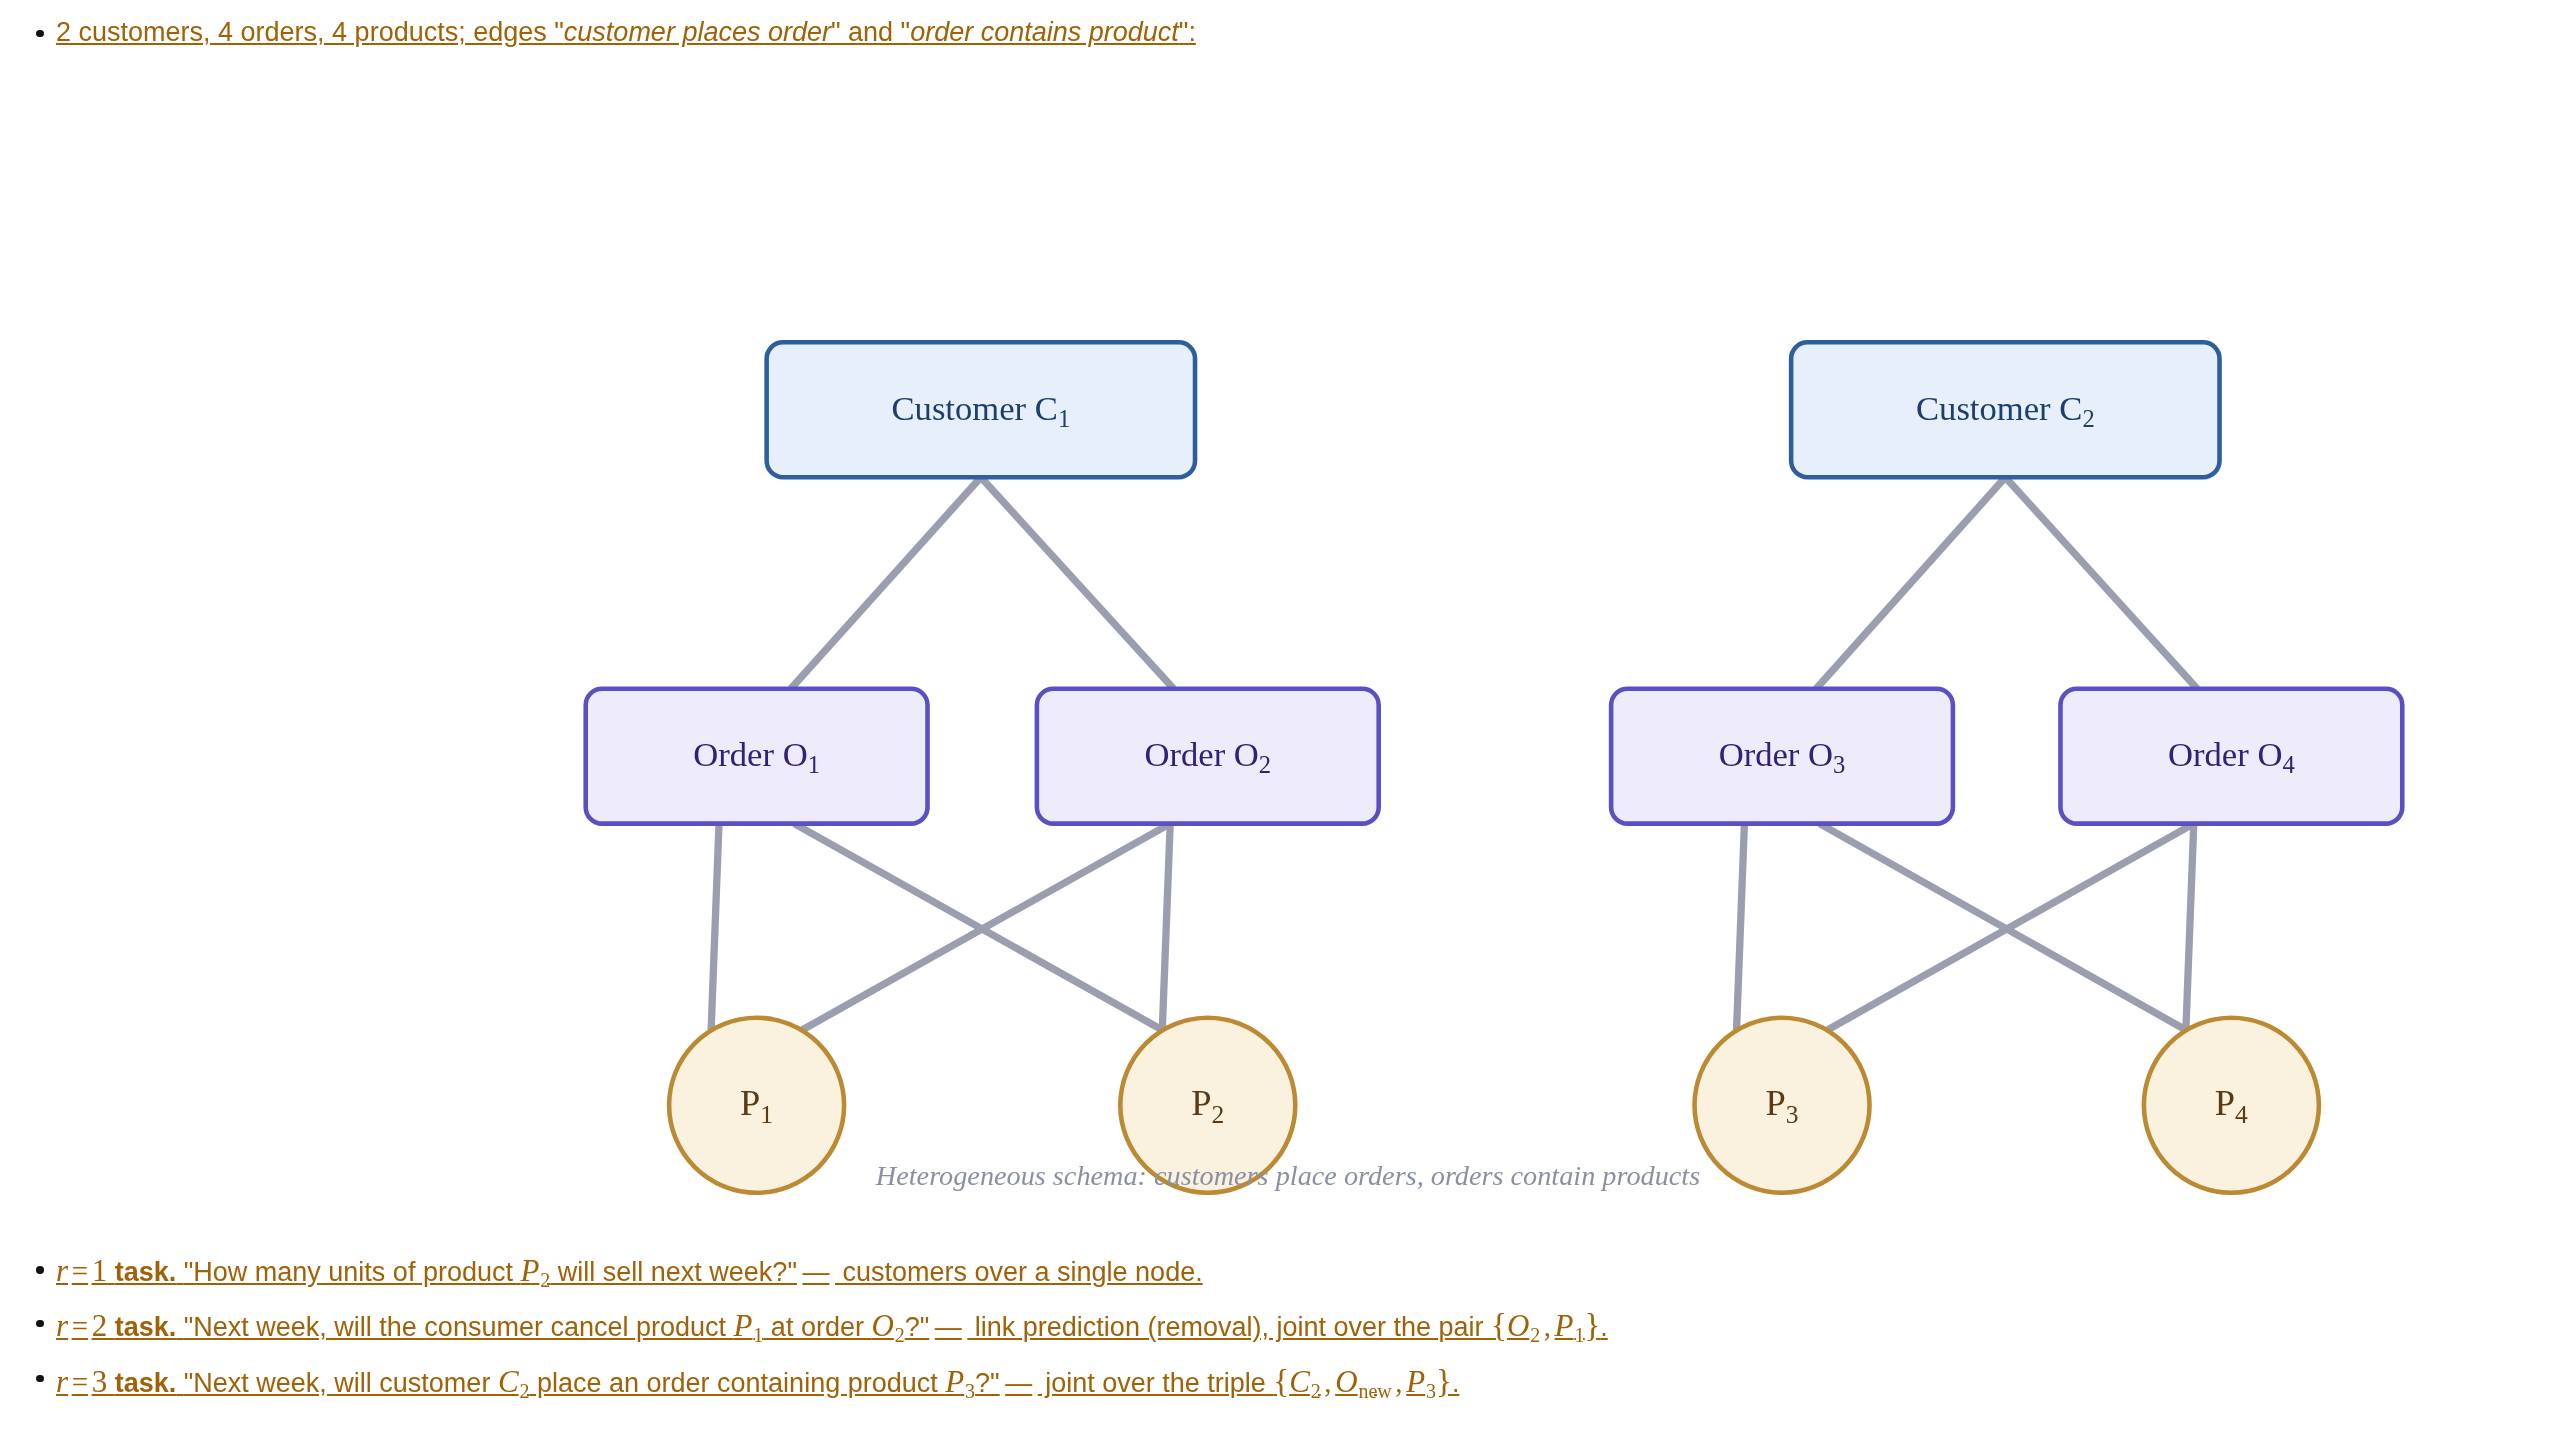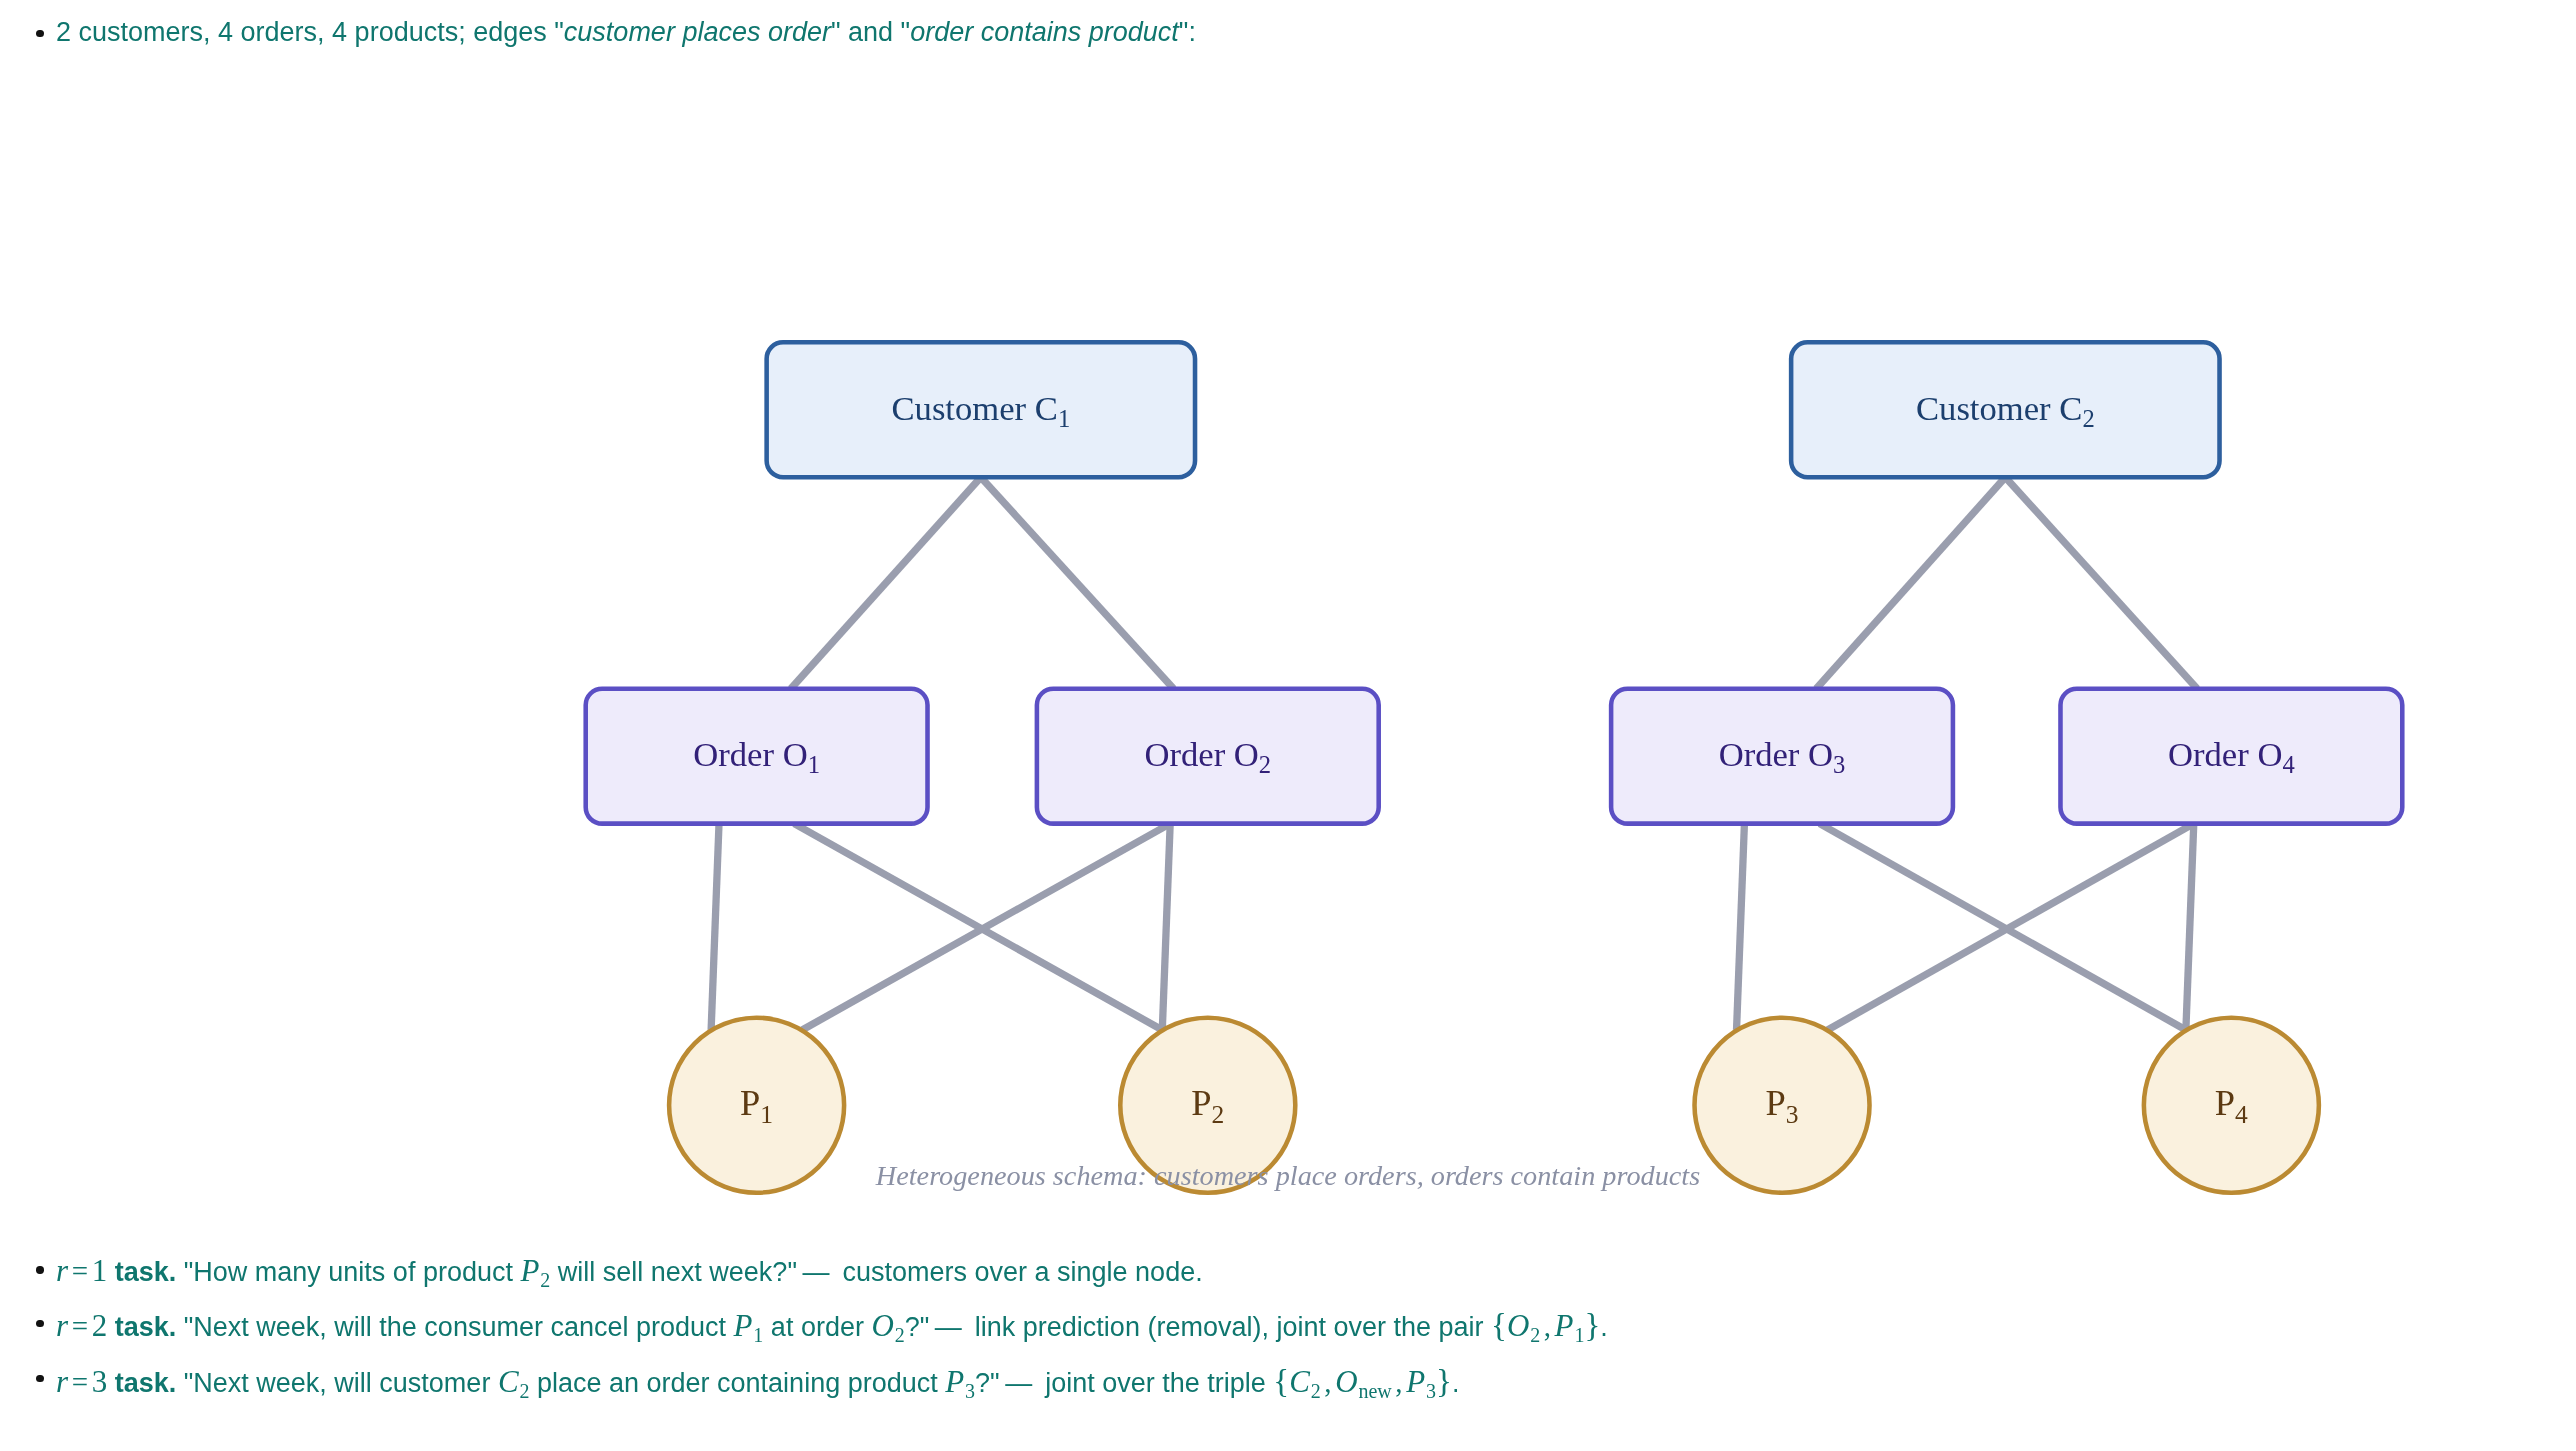--- a/index.html
+++ b/index.html
@@ -20,22 +20,23 @@
   .bullet-list {
     list-style: none;
     margin: 0;
     padding: 0;
   }
   .bullet-item {
     position: relative;
     padding-left: 36px;
     font-size: 27px;
     line-height: 1.45;
-    color: #0f766e;
+    color: #a16207;
     white-space: nowrap;
+    text-decoration: underline;
   }
   .bullet-item::before {
     content: "";
     position: absolute;
     left: 16.4px;
     top: 17.3px;
     width: 7.3px;
     height: 7.3px;
     border-radius: 50%;
     background: #121212;

